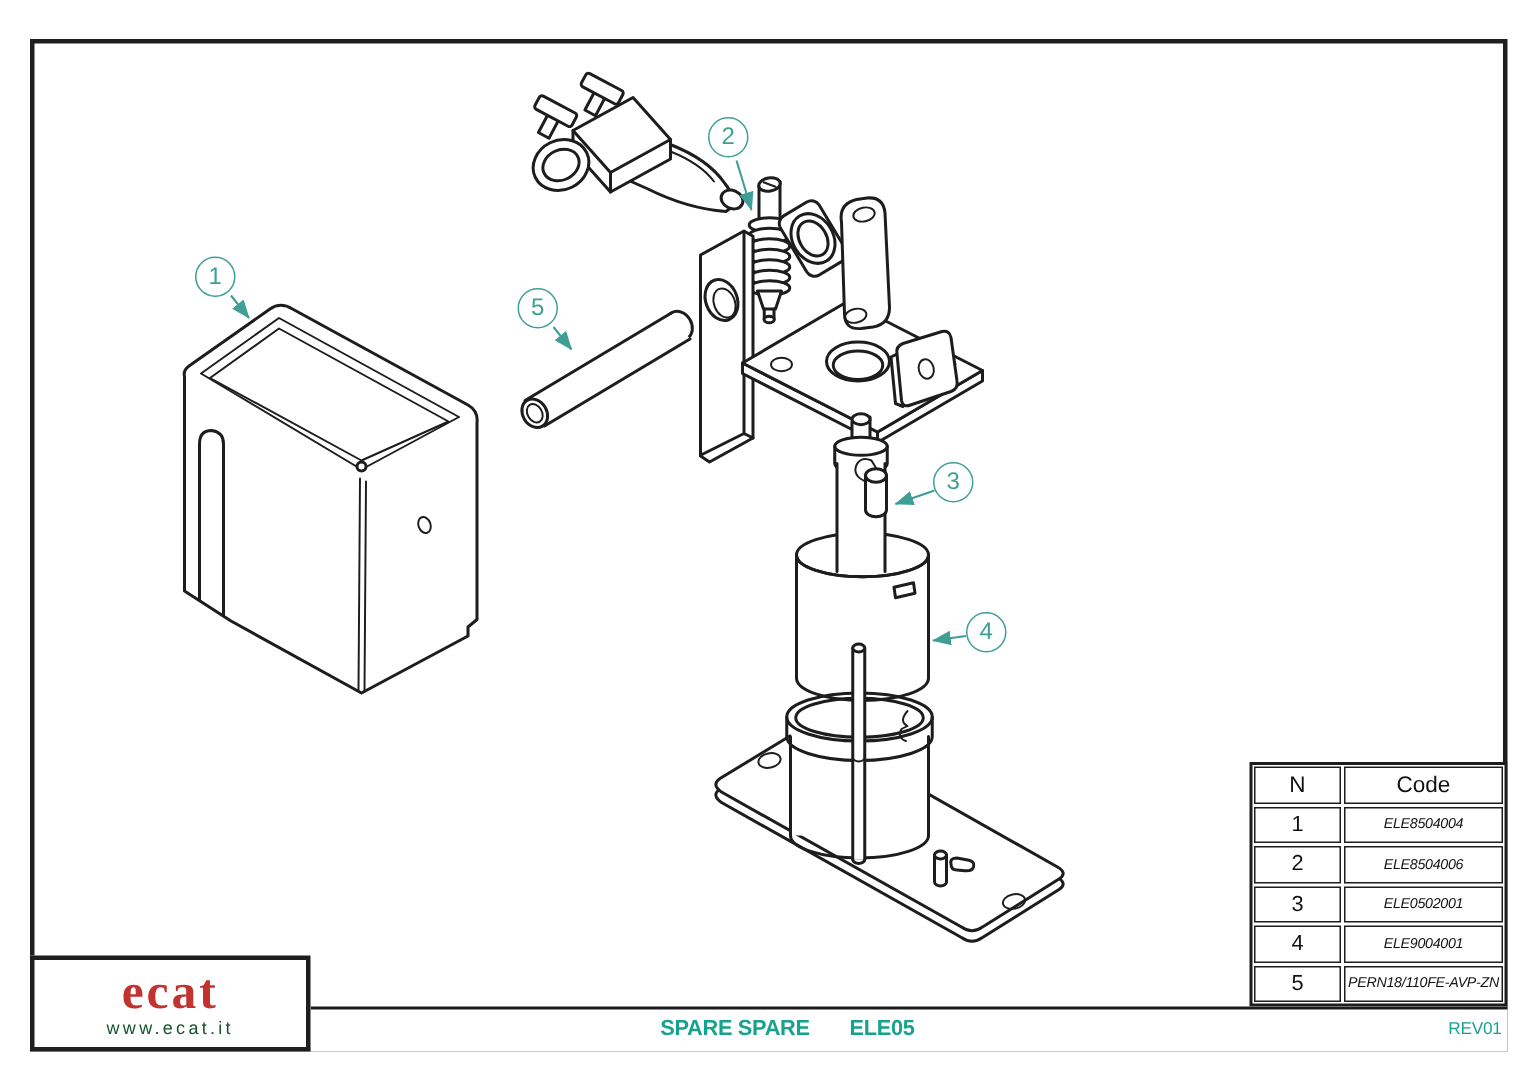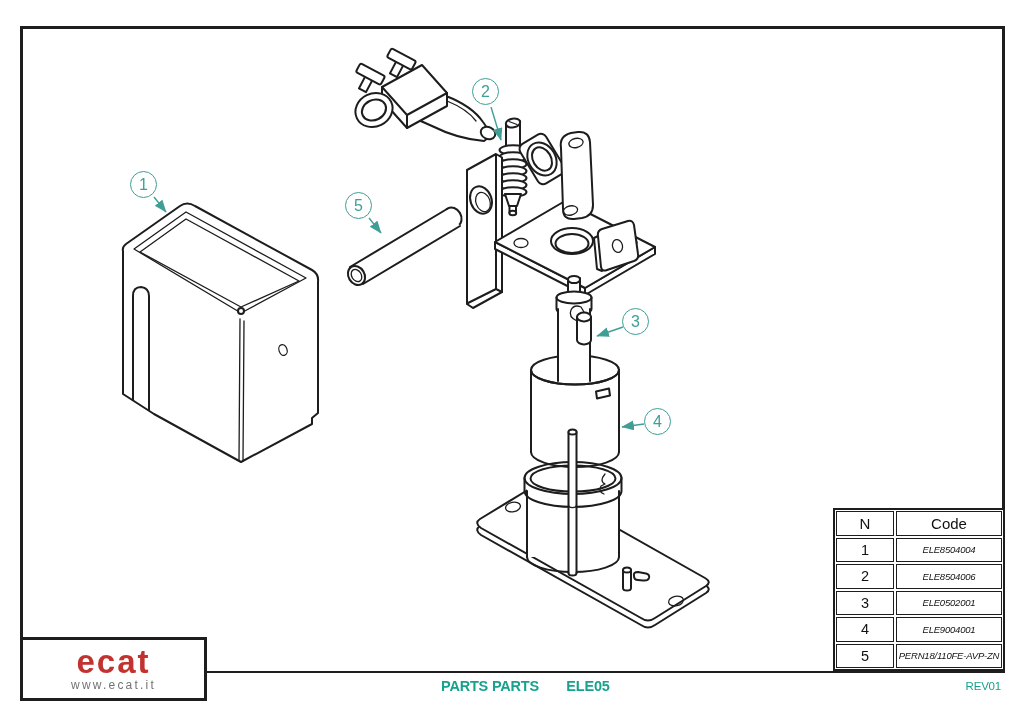--- a/index.html
+++ b/index.html
@@ -20,22 +20,22 @@
     border:2.5px solid #1d1d1d;box-sizing:border-box;background:#fff;
     display:grid;grid-template-columns:60px 1fr;grid-template-rows:repeat(6,1fr);}
   .cell{border:1.6px solid #1d1d1d;margin:1px;display:flex;align-items:center;justify-content:center;
     color:#111;overflow:hidden;white-space:nowrap;}
   .cell.hdr{font-size:15px;}
   .cell.num{font-size:14.5px;}
   .cell.code{font-size:9.5px;letter-spacing:-0.2px;font-style:italic;}
   .logo-box{position:absolute;left:20px;top:637px;width:187px;height:64px;border:3px solid #1e1e1e;
     box-sizing:border-box;background:#fff;display:flex;flex-direction:column;align-items:center;justify-content:center;}
   .logo-text{color:#c23330;font-weight:900;font-size:33px;line-height:30px;letter-spacing:2px;
-    font-family:Liberation Sans, sans-serif;}
-  .logo-url{color:#737373;font-size:12px;letter-spacing:2.2px;margin-top:1px;}
+    font-family:Liberation Serif, serif;}
+  .logo-url{color:#14532d;font-size:12px;letter-spacing:2.2px;margin-top:1px;}
   .title-band{position:absolute;left:207px;top:671px;width:798px;height:30px;box-sizing:border-box;
     border-top:2.5px solid #1d1d1d;background:#fff;}
   .band-text{position:absolute;top:671px;height:30px;display:flex;align-items:center;justify-content:center;
     color:#17a28e;font-weight:700;font-size:14.5px;letter-spacing:-0.2px;}
   .doc-title{left:430px;width:120px;}
   .model-code{left:546px;width:84px;text-align:center;}
   .revision{left:905px;width:96px;justify-content:flex-end;font-size:11.5px;font-weight:400;}
 </style>
 </head>
 <body>
@@ -217,21 +217,21 @@
     <div class="cell code">ELE8504006</div>
     <div class="cell num">3</div>
     <div class="cell code">ELE0502001</div>
     <div class="cell num">4</div>
     <div class="cell code">ELE9004001</div>
     <div class="cell num">5</div>
     <div class="cell code">PERN18/110FE-AVP-ZN</div>
   </div>
 
   <div class="title-band"></div>
-  <div class="band-text doc-title">PARTS PARTS</div>
+  <div class="band-text doc-title">SPARE SPARE</div>
   <div class="band-text model-code">ELE05</div>
   <div class="band-text revision">REV01</div>
 
   <div class="logo-box">
     <div class="logo-text">ecat</div>
     <div class="logo-url">www.ecat.it</div>
   </div>
 </div>
 
 </body></html>

